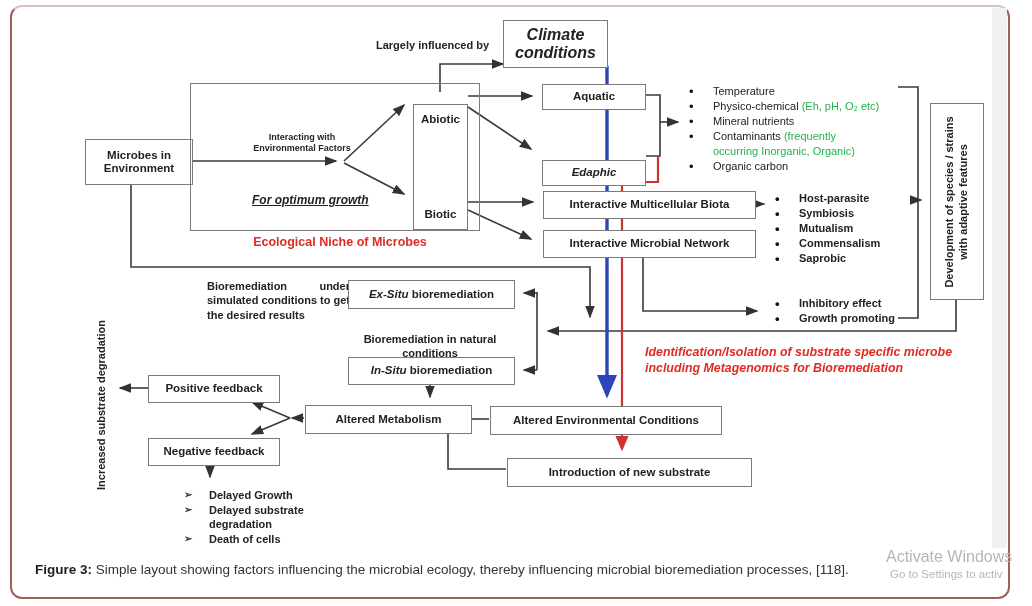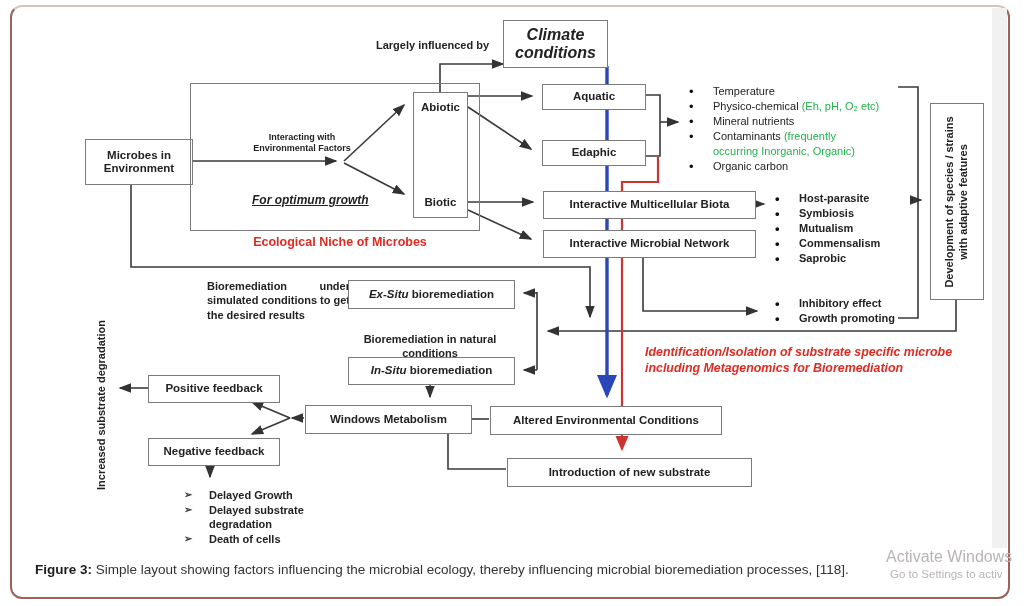--- a/index.html
+++ b/index.html
@@ -22,23 +22,23 @@
   ul.chevs li { position:relative; padding-left:25px; font-size:11px; font-weight:bold; line-height:14.5px; }
   ul.chevs li::before { content:"\27A2"; position:absolute; left:0px; top:0; font-size:10px; color:#333; }
   #dev-box .vtext { position:absolute; width:193px; height:50px; left:50%; top:50%;
        transform:translate(-50%,-50%) rotate(-90deg); display:flex; align-items:center;
        justify-content:center; text-align:center; font-weight:bold; font-size:11px; line-height:1.25; }
   #increased { position:absolute; left:3px; top:397px; width:200px; height:16px;
        transform:rotate(-90deg); font-weight:bold; font-size:11px; text-align:center; }
   #climate-box { left:503px; top:20px; width:103px; height:46px; font-style:italic; font-size:16px; }
   #microbes-box { left:85px; top:139px; width:106px; height:44px; font-size:11.5px; }
   #niche-container { left:190px; top:83px; width:288px; height:146px; background:transparent; }
-  #abio-box { left:413px; top:92px; width:55px; height:126px; flex-direction:column; justify-content:space-between; padding:8px 0; box-sizing:border-box; }
+  #abio-box { left:413px; top:104px; width:55px; height:126px; flex-direction:column; justify-content:space-between; padding:8px 0; box-sizing:border-box; }
   #aquatic-box { left:542px; top:84px; width:102px; height:24px; }
-  #edaphic-box { left:542px; top:140px; width:102px; height:24px; }
+  #edaphic-box { left:542px; top:160px; width:102px; height:24px;font-style:italic; }
   #biota-box { left:543px; top:191px; width:211px; height:26px; }
   #network-box { left:543px; top:230px; width:211px; height:26px; }
   #dev-box { left:930px; top:103px; width:52px; height:195px; }
   #exsitu-box { left:348px; top:280px; width:165px; height:27px; }
   #insitu-box { left:348px; top:357px; width:165px; height:26px; }
   #posfb-box { left:148px; top:375px; width:130px; height:26px; }
   #negfb-box { left:148px; top:438px; width:130px; height:26px; }
   #altmet-box { left:305px; top:405px; width:165px; height:27px; }
   #altenv-box { left:490px; top:406px; width:230px; height:27px; }
   #intro-box { left:507px; top:458px; width:243px; height:27px; }
@@ -162,21 +162,21 @@
   </div>
   <div class="lbl" id="biorem-nat">Bioremediation in natural conditions</div>
   <div class="box" id="insitu-box">
     <span><span class="ital">In-Situ</span><span> bioremediation</span></span>
   </div>
 
   <div class="lbl red" id="ident-label">Identification/Isolation of substrate specific microbe including Metagenomics for Bioremediation</div>
 
   <div class="box" id="posfb-box">Positive feedback</div>
   <div class="box" id="negfb-box">Negative feedback</div>
-  <div class="box" id="altmet-box">Windows Metabolism</div>
+  <div class="box" id="altmet-box">Altered Metabolism</div>
   <div class="box" id="altenv-box">Altered Environmental Conditions</div>
   <div class="box" id="intro-box">Introduction of new substrate</div>
 
   <div id="increased">Increased substrate degradation</div>
 
   <ul class="chevs" id="outcomes-list">
     <li>Delayed Growth</li>
     <li>Delayed substrate degradation</li>
     <li>Death of cells</li>
   </ul>

